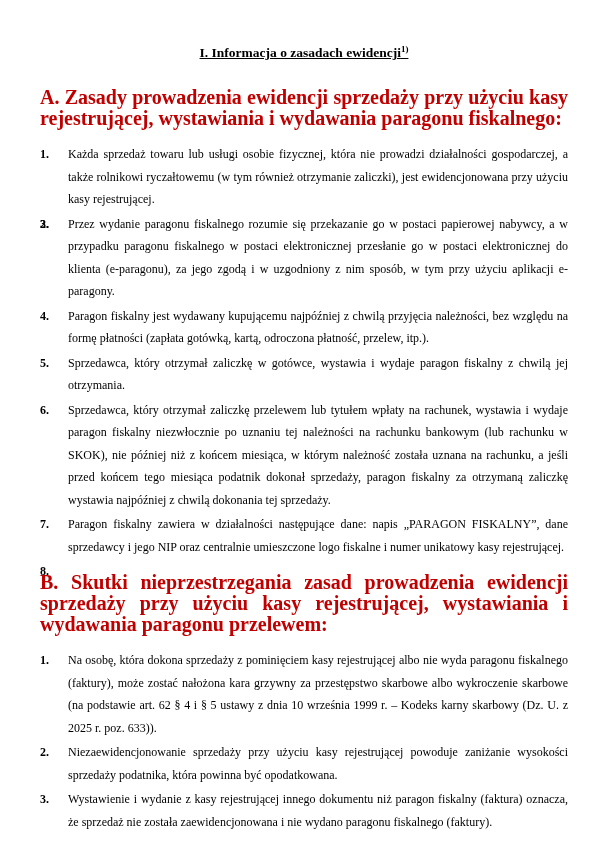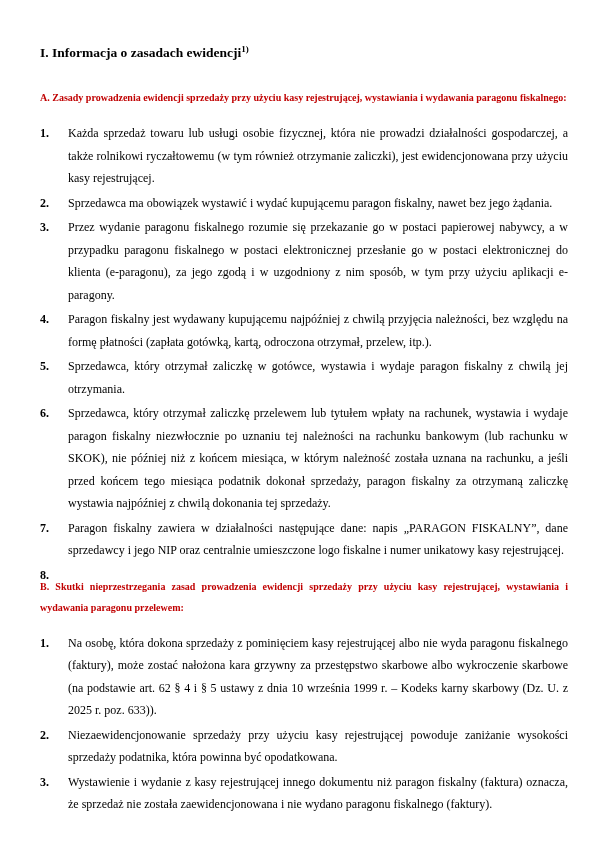--- a/index.html
+++ b/index.html
@@ -13,34 +13,36 @@
     width: 600px;
     height: 849px;
     margin: 0 auto;
     background: #FFFFFF;
     color: #000000;
     font-family: "Liberation Serif", serif;
     padding: 44px 32px 20px 40px;
     overflow: hidden;
   }
   .doc-title {
+    text-align: center;
     font-size: 13.5px;
     font-weight: bold;
     line-height: 17px;
     margin: 0 0 26px 0;
     white-space: nowrap;
+    text-decoration: underline;
   }
   .doc-title sup {
     font-size: 9px;
     line-height: 0;
   }
   .section-heading {
     color: #C00000;
     font-weight: bold;
-    font-size: 10px;
+    font-size: 20px;
     line-height: 21px;
     text-align: justify;
     margin: 0 0 14px 0;
   }
   .section-heading.b {
     margin-top: 14px;
   }
   .list {
     margin: 0;
     padding: 0;
@@ -70,29 +72,28 @@
 
   <div class="section-heading a">A. Zasady prowadzenia ewidencji sprzedaży przy użyciu kasy rejestrującej, wystawiania i wydawania paragonu fiskalnego:</div>
 
   <div class="list">
     <div class="item">
       <span class="item-num">1.</span>
       <span>Każda sprzedaż towaru lub usługi osobie fizycznej, która nie prowadzi działalności gospodarczej, a także rolnikowi ryczałtowemu (w tym również otrzymanie zaliczki), jest ewidencjonowana przy użyciu kasy rejestrującej.</span>
     </div>
     <div class="item">
       <span class="item-num">2.</span>
-      <span>Sprzedawca ma obowiązek wystawić i wydać kupującemu paragon fiskalny, nawet bez jego żądania.</span>
     </div>
     <div class="item">
       <span class="item-num">3.</span>
       <span>Przez wydanie paragonu fiskalnego rozumie się przekazanie go w postaci papierowej nabywcy, a w przypadku paragonu fiskalnego w postaci elektronicznej przesłanie go w postaci elektronicznej do klienta (e-paragonu), za jego zgodą i w uzgodniony z nim sposób, w tym przy użyciu aplikacji e-paragony.</span>
     </div>
     <div class="item">
       <span class="item-num">4.</span>
-      <span>Paragon fiskalny jest wydawany kupującemu najpóźniej z chwilą przyjęcia należności, bez względu na formę płatności (zapłata gotówką, kartą, odroczona otrzymał, przelew, itp.).</span>
+      <span>Paragon fiskalny jest wydawany kupującemu najpóźniej z chwilą przyjęcia należności, bez względu na formę płatności (zapłata gotówką, kartą, odroczona płatność, przelew, itp.).</span>
     </div>
     <div class="item">
       <span class="item-num">5.</span>
       <span>Sprzedawca, który otrzymał zaliczkę w gotówce, wystawia i wydaje paragon fiskalny z chwilą jej otrzymania.</span>
     </div>
     <div class="item">
       <span class="item-num">6.</span>
       <span>Sprzedawca, który otrzymał zaliczkę przelewem lub tytułem wpłaty na rachunek, wystawia i wydaje paragon fiskalny niezwłocznie po uznaniu tej należności na rachunku bankowym (lub rachunku w SKOK), nie później niż z końcem miesiąca, w którym należność została uznana na rachunku, a jeśli przed końcem tego miesiąca podatnik dokonał sprzedaży, paragon fiskalny za otrzymaną zaliczkę wystawia najpóźniej z chwilą dokonania tej sprzedaży.</span>
     </div>
     <div class="item">

